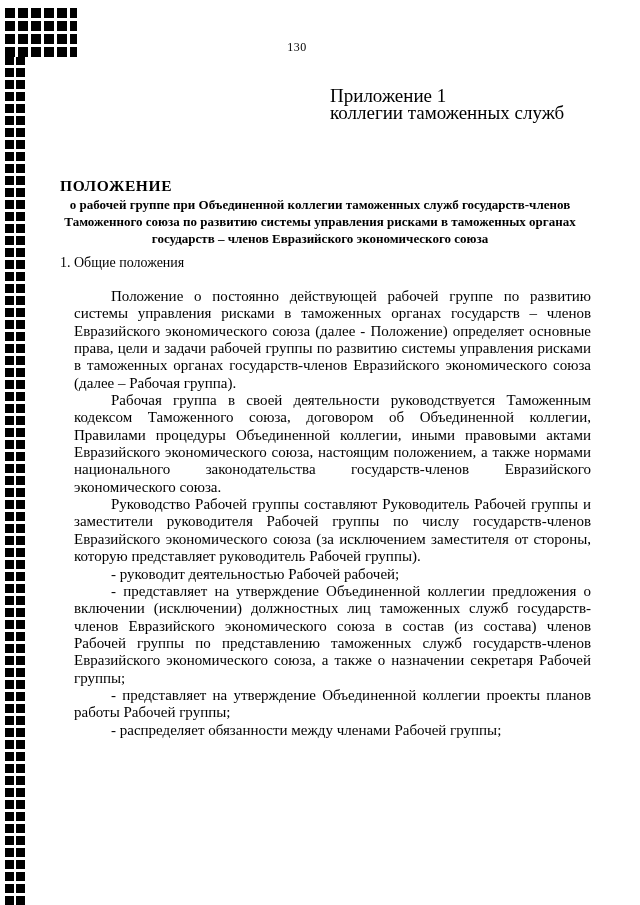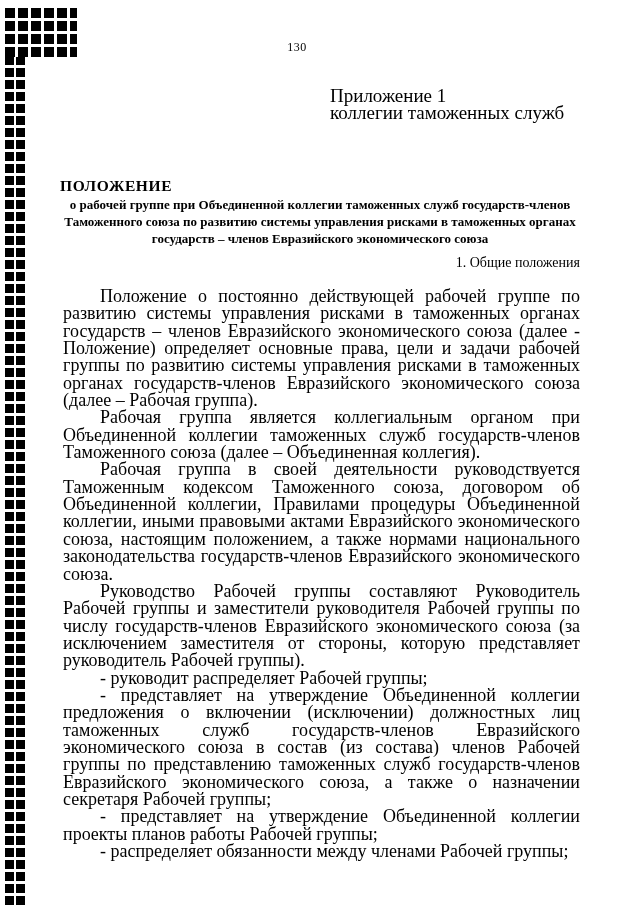--- a/index.html
+++ b/index.html
@@ -40,25 +40,25 @@
   .doc-title {
     position: absolute; top: 177px; left: 60px; width: 520px;
     text-align: left; font-weight: bold; font-size: 15.5px; letter-spacing: 0.6px;
   }
   .doc-subtitle {
     position: absolute; top: 197px; left: 60px; width: 520px;
     text-align: center; font-weight: bold; font-size: 13px; line-height: 16.8px;
   }
   .section-heading {
     position: absolute; top: 255px; left: 60px; width: 520px;
-    text-align: right; font-size: 14px;
+    text-align: left; font-size: 14px;
   }
   .doc-body {
-    position: absolute; top: 288px; left: 63px; width: 517px;
-    font-size: 18px; line-height: 17.35px; text-align: justify;
+    position: absolute; top: 288px; left: 74px; width: 517px;
+    font-size: 15px; line-height: 17.35px; text-align: justify;
   }
   .doc-body p { margin: 0; text-indent: 37px; }
 </style>
 </head>
 <body>
 
 <div class="page">
 
   <div class="edge-corner squares"></div>
   <div class="edge-strip"></div>
@@ -69,22 +69,21 @@
     <div>Приложение 1</div>
     <div>коллегии таможенных служб</div>
   </div>
 
   <div class="doc-title">ПОЛОЖЕНИЕ</div>
   <div class="doc-subtitle">о рабочей группе при Объединенной коллегии таможенных служб государств-членов Таможенного союза по развитию системы управления рисками в таможенных органах государств – членов Евразийского экономического союза</div>
   <div class="section-heading">1. Общие положения</div>
 
   <div class="doc-body">
     <p>Положение о постоянно действующей рабочей группе по развитию системы управления рисками в таможенных органах государств – членов Евразийского экономического союза (далее - Положение) определяет основные права, цели и задачи рабочей группы по развитию системы управления рисками в таможенных органах государств-членов Евразийского экономического союза (далее – Рабочая группа).</p>
-    <p>Рабочая группа является коллегиальным органом при Объединенной коллегии таможенных служб государств-членов Таможенного союза (далее – Объединенная коллегия).</p>
     <p>Рабочая группа в своей деятельности руководствуется Таможенным кодексом Таможенного союза, договором об Объединенной коллегии, Правилами процедуры Объединенной коллегии, иными правовыми актами Евразийского экономического союза, настоящим положением, а также нормами национального законодательства государств-членов Евразийского экономического союза.</p>
     <p>Руководство Рабочей группы составляют Руководитель Рабочей группы и заместители руководителя Рабочей группы по числу государств-членов Евразийского экономического союза (за исключением заместителя от стороны, которую представляет руководитель Рабочей группы).</p>
-    <p>- руководит распределяет Рабочей группы;</p>
+    <p>- руководит деятельностью Рабочей рабочей;</p>
     <p>- представляет на утверждение Объединенной коллегии предложения о включении (исключении) должностных лиц таможенных служб государств-членов Евразийского экономического союза в состав (из состава) членов Рабочей группы по представлению таможенных служб государств-членов Евразийского экономического союза, а также о назначении секретаря Рабочей группы;</p>
     <p>- представляет на утверждение Объединенной коллегии проекты планов работы Рабочей группы;</p>
     <p>- распределяет обязанности между членами Рабочей группы;</p>
   </div>
 
 </div>
 
 </body></html>

